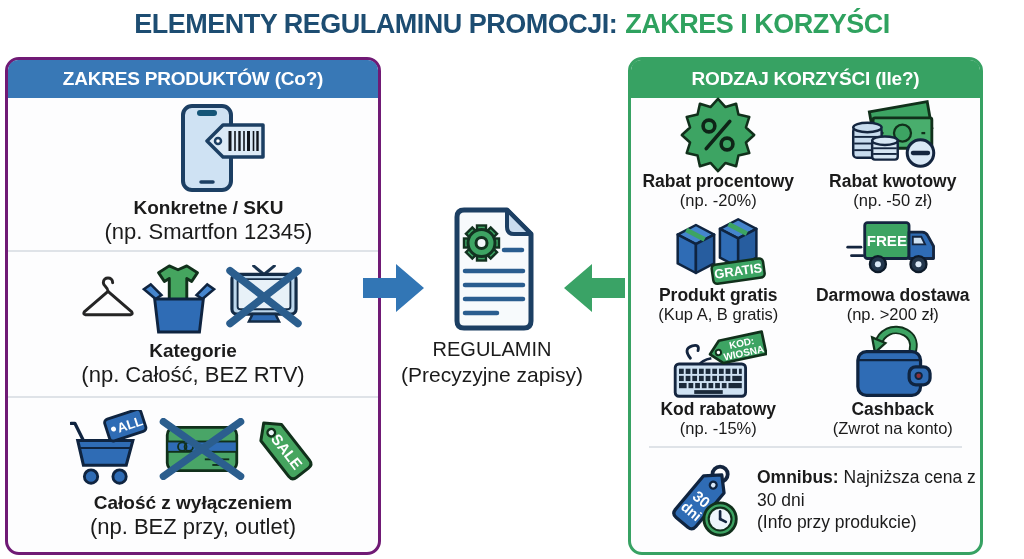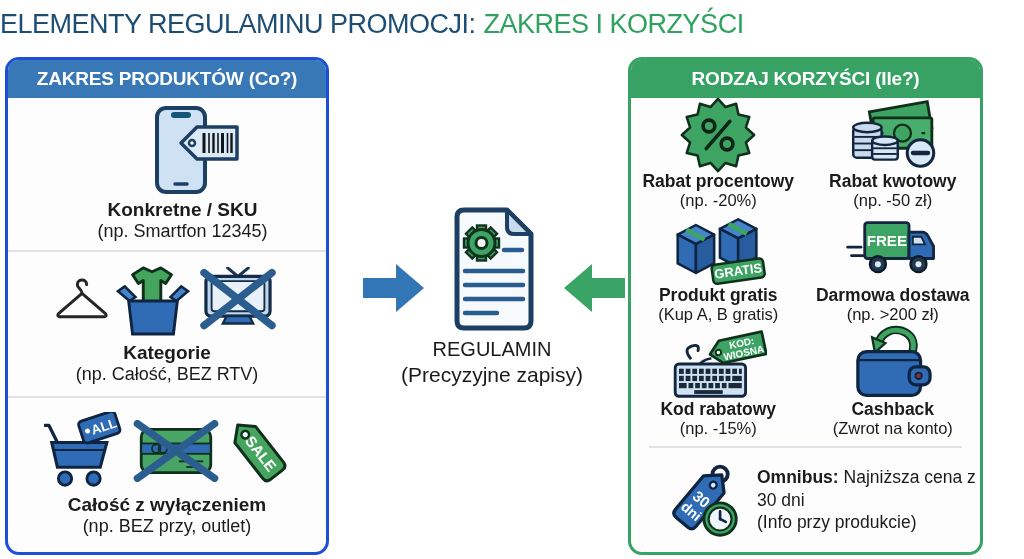--- a/index.html
+++ b/index.html
@@ -1,38 +1,38 @@
 <!DOCTYPE html>
 <html><head>
 <meta charset="utf-8">
 <style>
   html,body{margin:0;padding:0;background:#fff;}
   .canvas{position:relative;width:1024px;height:559px;background:#fff;overflow:hidden;
           font-family:"Liberation Sans","DejaVu Sans",sans-serif;color:#1b1b1b;}
-  .title{position:absolute;top:9px;left:0;width:100%;text-align:left;
-         font-size:27px;font-weight:normal;letter-spacing:-.5px;}
+  .title{position:absolute;top:9px;left:0;width:100%;text-align:center;
+         font-size:27px;font-weight:bold;letter-spacing:-.5px;}
   .t-navy{color:#1d4d72;}
   .t-green{color:#2fa25f;margin-left:8px;}
 
   .panel{position:absolute;top:57px;height:498px;background:#fdfdfe;border-radius:14px;
          box-sizing:border-box;display:flex;flex-direction:column;}
-  .panel.left{left:5px;width:324px;border:3px solid #1d4ed8;}
+  .panel.left{left:5px;width:376px;border:3px solid #701a75;}
   .panel.right{left:628px;width:355px;border:3px solid #37a263;}
   .panel-h{height:38px;line-height:38px;text-align:center;color:#fff;font-weight:bold;
            font-size:19px;border-radius:10px 10px 0 0;letter-spacing:-.2px;flex:0 0 38px;}
   .panel-h.blue{background:#3878b6;}
   .panel-h.green{background:#37a263;}
 
   .sec{display:flex;flex-direction:column;align-items:center;justify-content:center;}
   .sec1{flex:0 0 152px;padding-left:31px;}
   .sec2{flex:0 0 144px;border-top:2px solid #dfe3e8;}
   .sec3{flex:1;border-top:2px solid #dfe3e8;}
   .icon-row{display:flex;align-items:center;justify-content:center;gap:7px;margin-bottom:4px;}
   .lbl{font-size:19px;font-weight:bold;line-height:1.15;}
-  .ex{font-size:18px;line-height:1.2;}
+  .ex{font-size:22px;line-height:1.2;}
 
   .grid{display:grid;grid-template-columns:1fr 1fr;grid-template-rows:114px 114px 114px;flex:0 0 auto;padding-top:2px;}
   .cell{display:flex;flex-direction:column;align-items:center;justify-content:flex-end;padding-bottom:3px;}
   .cell .ico{height:72px;display:flex;align-items:center;justify-content:center;}
   .cell .lbl{font-size:17.5px;}
   .cell .ex{font-size:16.5px;}
 
   .rdivider{border-top:2px solid #dfe3e8;margin:4px 18px 0 18px;}
   .omnibus{flex:1;display:flex;align-items:center;gap:14px;padding-left:30px;}
   .omni-text{font-size:17.5px;line-height:1.3;}

